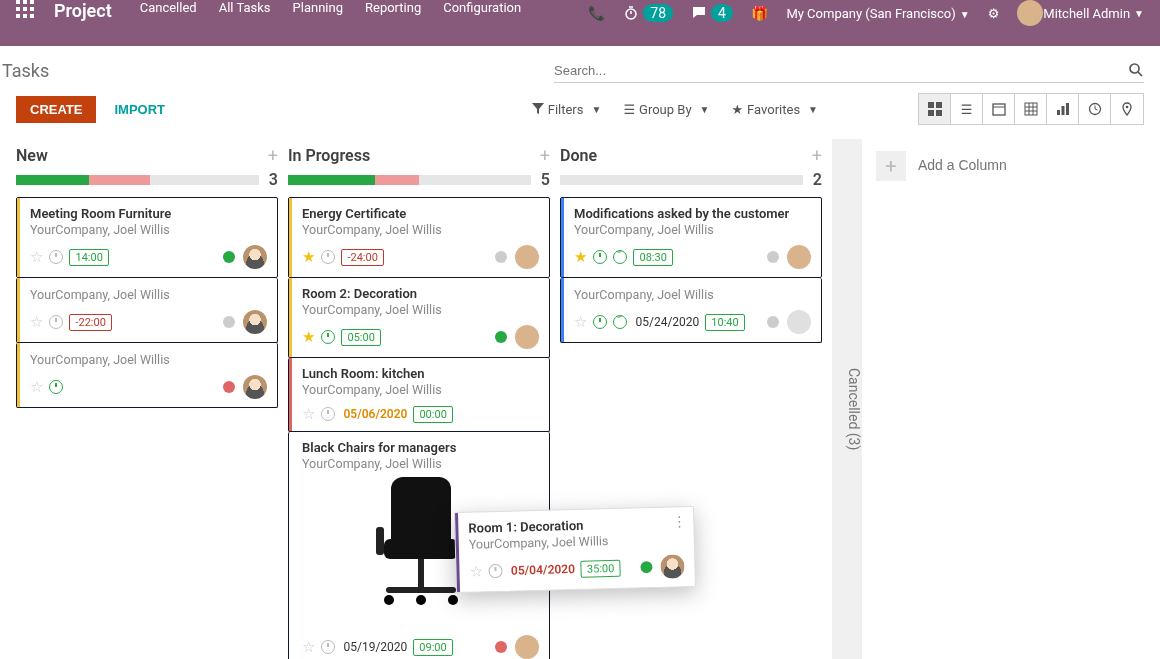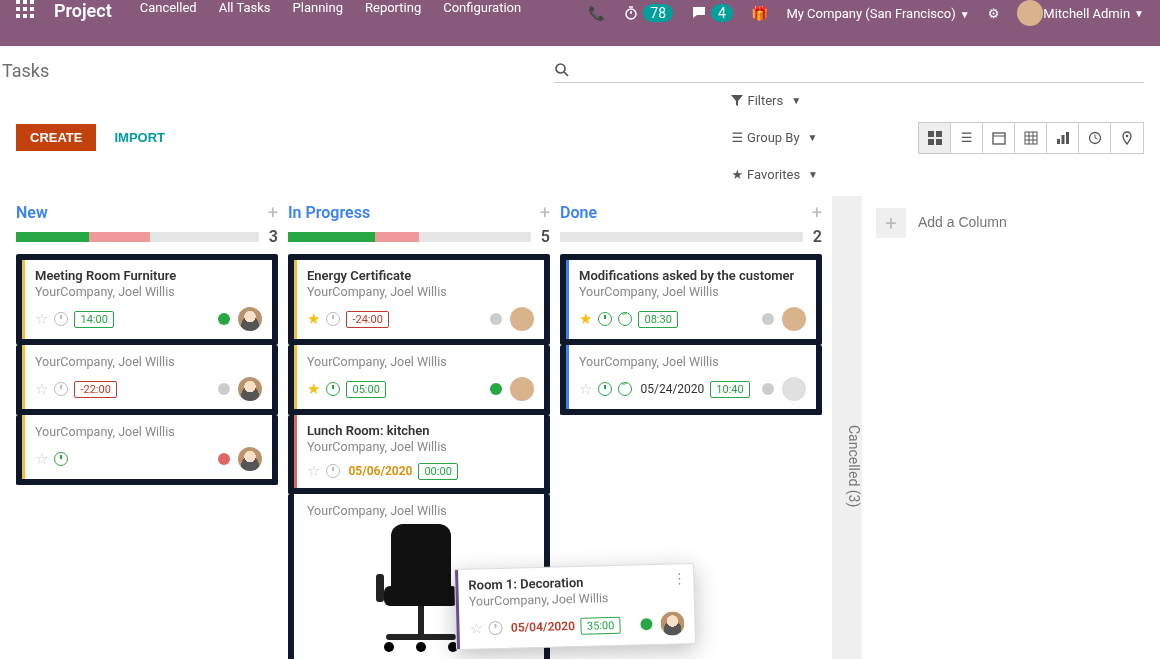--- a/index.html
+++ b/index.html
@@ -23,42 +23,42 @@
   .row2 .title { font-size: 18px; color: #6f6f6f; }
   .row2 .spacer { flex: 1; }
   .searchbox { flex: 0 0 590px; border-bottom: 1px solid #ccc; display: flex; align-items: center; padding: 4px 0; }
   .searchbox input { border: none; outline: none; font-size: 13px; flex: 1; color: #666; }
   .searchbox .mag { color: #666; font-size: 16px; }
 
   
   .row3 { display: flex; align-items: center; padding: 10px 16px 14px 16px; }
   .btn-primary { background: #c2410c; color: #fff; border: none; padding: 6px 14px; font-size: 13px; font-weight: 600; cursor: pointer; }
   .btn-link { background: none; border: none; color: #00a09d; font-size: 13px; font-weight: 600; margin-left: 18px; cursor: pointer; }
-  .filters-group { display: flex; gap: 22px; color: #555; font-size: 13px; flex-direction: column; }
+  .filters-group { display: flex; gap: 22px; color: #555; font-size: 13px; }
   .filters-group .fi { display: flex; align-items: center; gap: 4px; cursor: pointer; }
   .viewswitch { display: flex; border: 1px solid #ccc; }
   .viewswitch .vbtn { width: 32px; height: 30px; display: flex; align-items: center; justify-content: center; border-right: 1px solid #ccc; color: #555; cursor: pointer; background: #fff; }
   .viewswitch .vbtn:last-child { border-right: none; }
   .viewswitch .vbtn.active { background: #eee; }
 
   
   .kanban-wrap { display: flex; padding: 0 0 0 16px; height: calc(659px - 46px - 42px - 50px); overflow: hidden; }
   .column { width: 272px; flex: 0 0 272px; margin-right: 0; background: #fff; position: relative; }
   .col-head { display: flex; align-items: center; padding: 6px 10px 4px 0; }
-  .col-title { font-size: 16px; font-weight: 600; color: #3b82f6; }
+  .col-title { font-size: 16px; font-weight: 600; color: #404040; }
   .col-plus { margin-left: auto; color: #bbb; font-size: 18px; cursor: pointer; }
   .col-bar-row { display: flex; align-items: center; padding: 0 10px 8px 0; }
   .col-bar { flex: 1; height: 10px; background: #e6e6e6; display: flex; }
   .col-bar .seg-green { background: #28a745; }
   .col-bar .seg-red { background: #ef9a9a; }
   .col-bar .seg-grey { background: #e6e6e6; }
   .col-count { margin-left: 10px; font-size: 16px; font-weight: 600; color: #4c4c4c; }
   .cards { padding-right: 10px; }
 
-  .card { background: #fff; border: 6px solid #0f172a; border-radius: 2px; margin-bottom: 0; position: relative; }
+  .card { background: #fff; border: 1px solid #0f172a; border-radius: 2px; margin-bottom: 0; position: relative; }
   .card + .card { border-top: none; }
   .card-inner { padding: 8px 10px 8px 10px; border-left: 3px solid transparent; }
   .card-inner.stripe-yellow { border-left-color: #f2c037; }
   .card-inner.stripe-red { border-left-color: #e06666; }
   .card-inner.stripe-blue { border-left-color: #3b82f6; }
   .card-inner.stripe-purple { border-left-color: #6a4c93; }
   .card-title { font-weight: 600; font-size: 13px; color: #333; }
   .card-sub { color: #888; font-size: 12.5px; margin-top: 1px; }
   .card-foot { display: flex; align-items: center; margin-top: 8px; gap: 6px; }
   .star { color: #ccc; cursor: pointer; font-size: 15px; }
@@ -160,20 +160,21 @@
       <span>Mitchell Admin</span>
       <span class="caret">▼</span>
     </div>
   </div>
 </div>
 
 <div class="row2">
   <div class="title">Tasks</div>
   <div class="spacer"></div>
   <div class="searchbox">
+    <input placeholder="Search..." style="">
     <span class="mag">
       <svg width="16" height="16" viewBox="0 0 16 16">
           <circle cx="6.5" cy="6.5" r="4.5" fill="none" stroke="#555" stroke-width="1.7"></circle>
           <line x1="10" y1="10" x2="14" y2="14" stroke="#555" stroke-width="1.7"></line>
         </svg>
     </span>
   </div>
 </div>
 
 <div class="row3">
@@ -333,20 +334,21 @@
           <span class="chip neg">-24:00</span>
           <div class="foot-right">
                 <span class="dot"></span>
                 <span class="assignee woman"></span>
               </div>
         </div>
       </div>
         </div>
       <div class="card">
           <div class="card-inner stripe-yellow">
+        <div class="card-title">Room 2: Decoration</div>
         <div class="card-sub">YourCompany, Joel Willis</div>
         <div class="card-foot">
           <span class="star on">★</span>
           <span class="clock green"></span>
           <span class="chip">05:00</span>
           <div class="foot-right">
                 <span class="dot green"></span>
                 <span class="assignee woman"></span>
               </div>
         </div>
@@ -359,20 +361,21 @@
         <div class="card-foot">
           <span class="star">☆</span>
           <span class="clock"></span>
           <span class="date-txt orange">05/06/2020</span>
           <span class="chip">00:00</span>
         </div>
       </div>
         </div>
       <div class="card">
           <div class="card-inner">
+        <div class="card-title">Black Chairs for managers</div>
         <div class="card-sub">YourCompany, Joel Willis</div>
         <div class="chair">
           <div class="back"></div>
               <div class="seat"></div>
               <div class="arm-l"></div>
               <div class="arm-r"></div>
               <div class="pole"></div>
               <div class="base"></div>
               <div class="wheel w1"></div>
               <div class="wheel w2"></div>

